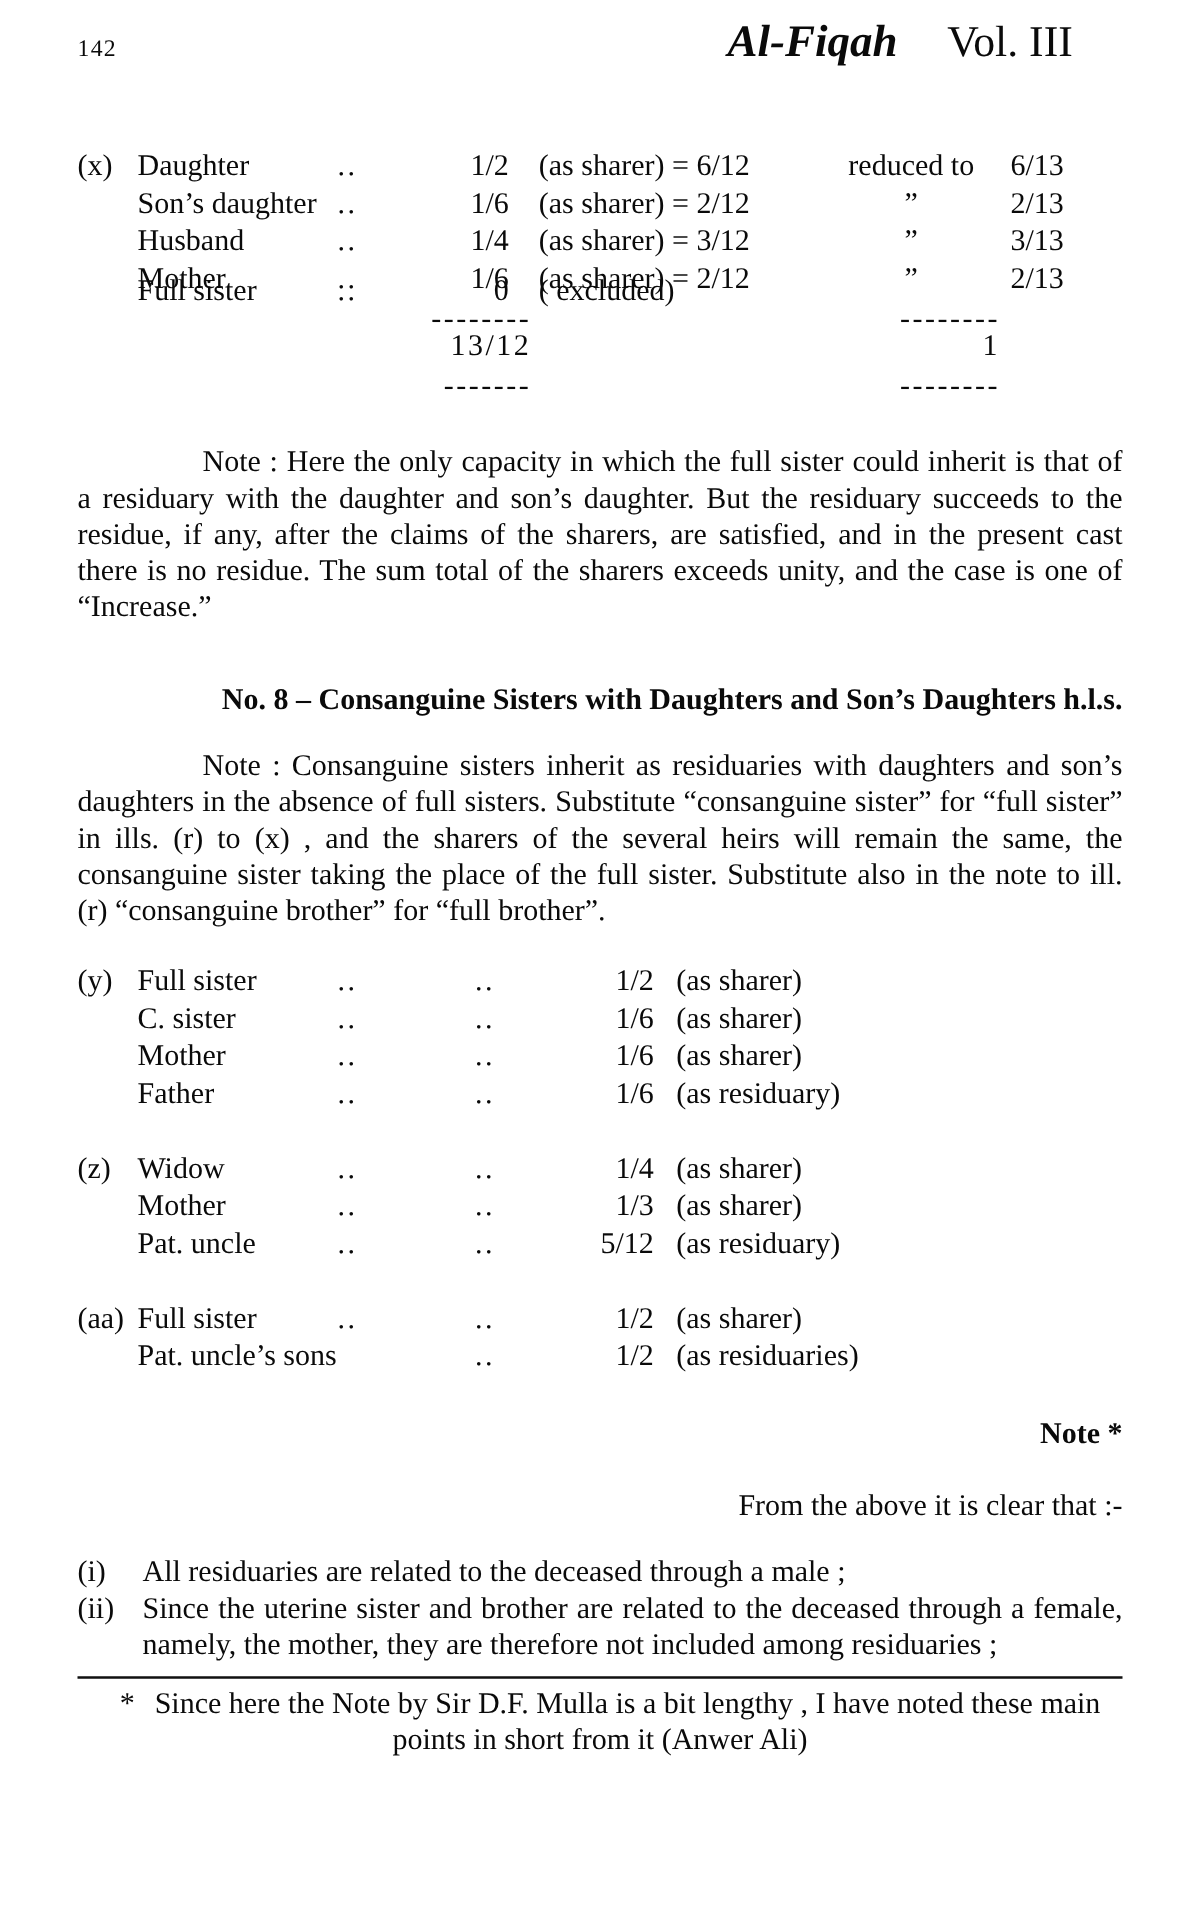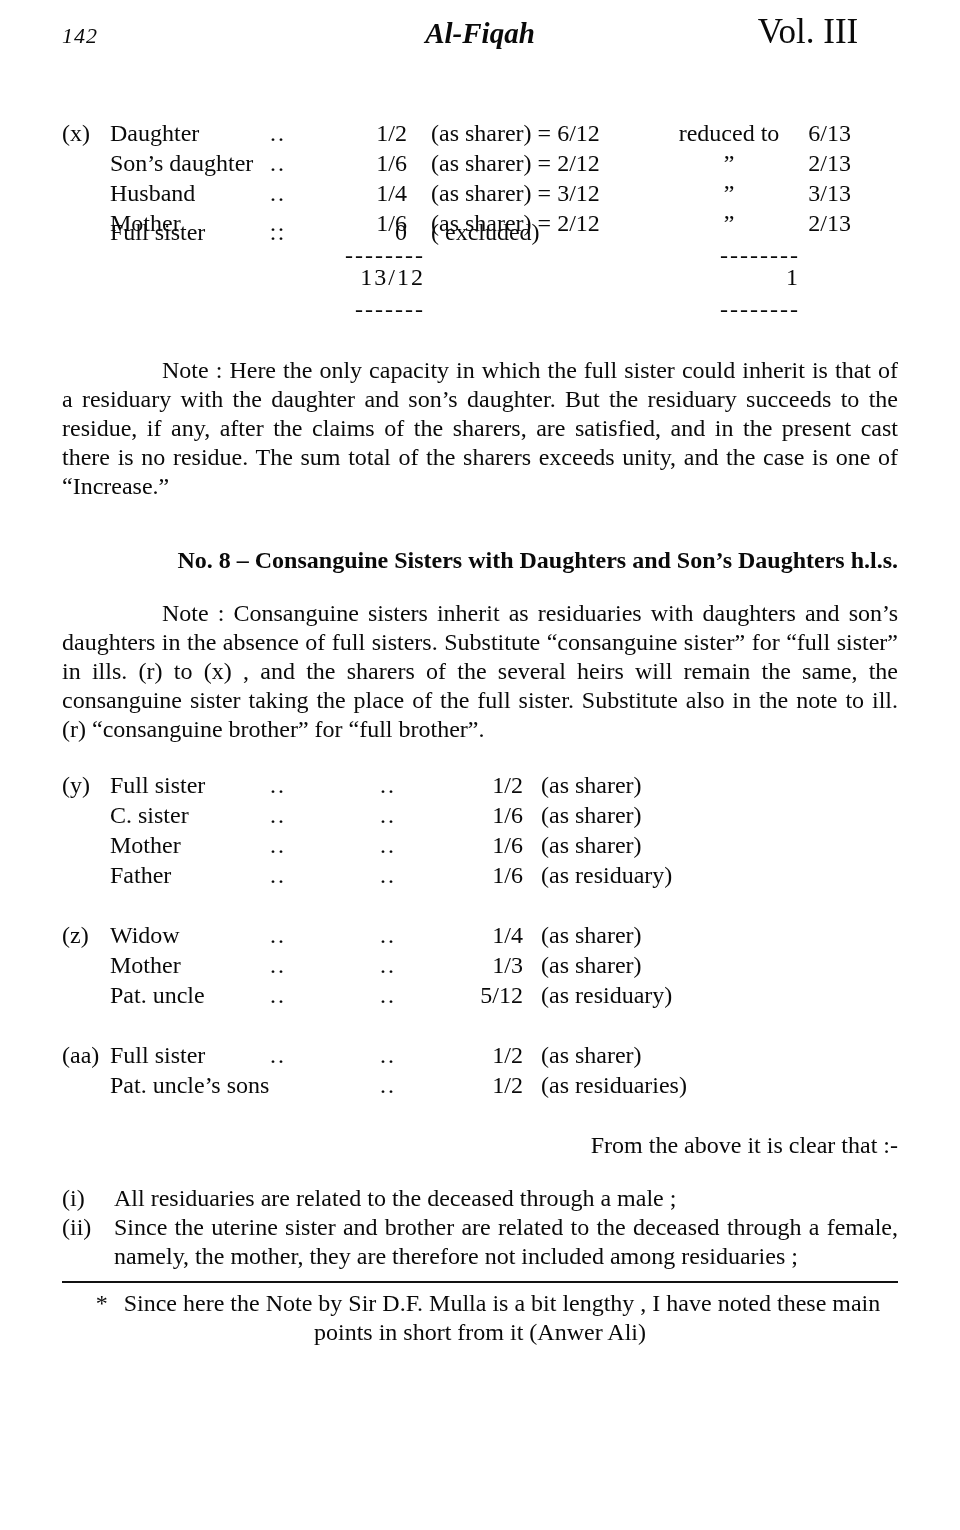--- a/index.html
+++ b/index.html
@@ -11,22 +11,22 @@
   }
   .page{
     box-sizing:border-box;
     width:960px;height:1530px;
     padding:12px 62px 0 62px;
     overflow:hidden;
     background:#fff;
   }
   
   .hdr{display:flex;align-items:baseline;height:42px;}
-  .hdr-left{width:180px;font-size:22px;letter-spacing:1px;font-style:italic;}
-  .hdr-center{flex:1;text-align:center;font-size:29px;font-weight:bold;font-style:italic;}
+  .hdr-left{width:180px;font-size:19px;letter-spacing:1px;}
+  .hdr-center{flex:1;text-align:right;font-size:36px;font-weight:bold;font-style:italic;}
   .hdr-right{width:180px;text-align:center;font-size:35px;}
   
   .tbl1{margin-top:38px;}
   .t1-row{display:flex;align-items:baseline;height:30px;font-size:24px;}
   .t1-prefix{width:48px;white-space:nowrap;}
   .t1-name{width:160px;white-space:nowrap;}
   .t1-dots{width:62px;letter-spacing:2px;}
   .t1-frac{width:75px;text-align:right;}
   .t1-sharer{width:238px;padding-left:24px;white-space:nowrap;box-sizing:content-box;}
   .t1-conn{width:120px;text-align:center;white-space:nowrap;}
@@ -232,20 +232,21 @@
         <span class="t2-name">Pat. uncle’s sons</span>
         <span class="t2-dots1"></span>
         <span class="t2-dots2">..</span>
         <span class="t2-frac">1/2</span>
         <span class="t2-desc">(as residuaries)</span>
       </div>
     </div>
 
   </div>
 
+  <div class="center-head" style="margin-top:30px;">Note  *</div>
 
   <p class="intro">From the above it is clear that :-</p>
 
   <div class="list">
     <div class="list-item">
       <span class="list-marker">(i)</span>
       <span class="list-text">All residuaries are related to the deceased through a male ;</span>
     </div>
     <div class="list-item">
       <span class="list-marker">(ii)</span>

